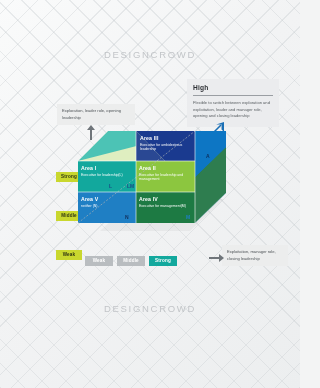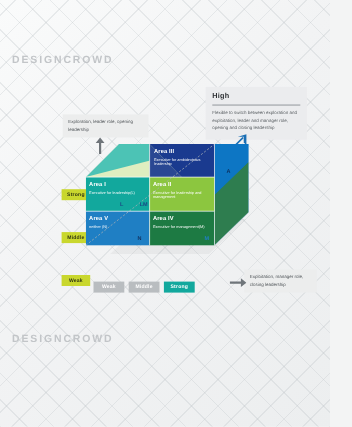--- a/index.html
+++ b/index.html
@@ -19,22 +19,22 @@
     pointer-events:none;
   }
   .bg-wash{
     position:absolute;inset:0;
     background:linear-gradient(135deg,#fafbfb 0%,#f2f3f4 45%,#eceeef 100%);
     pointer-events:none;
   }
   .canvas{position:absolute;inset:0;}
 
   .wm{
-    position:absolute;left:11px;right:0;text-align:left;
-    color:#c2c5c8;font-size:9.5px;letter-spacing:1.7px;font-weight:700;
+    position:absolute;left:0;right:0;text-align:center;
+    color:#c2c5c8;font-size:9.5px;letter-spacing:1.7px;font-weight:400;
   }
   .wm-top{top:49px;}
   .wm-bot{top:303px;}
 
   
   .callout{
     position:absolute;left:187px;top:79px;width:92px;
     background:#ebecee;padding:5px 6px 7px 6px;box-sizing:border-box;
   }
   .callout-title{font-size:6.6px;font-weight:700;color:#2c2f33;letter-spacing:.2px;}

